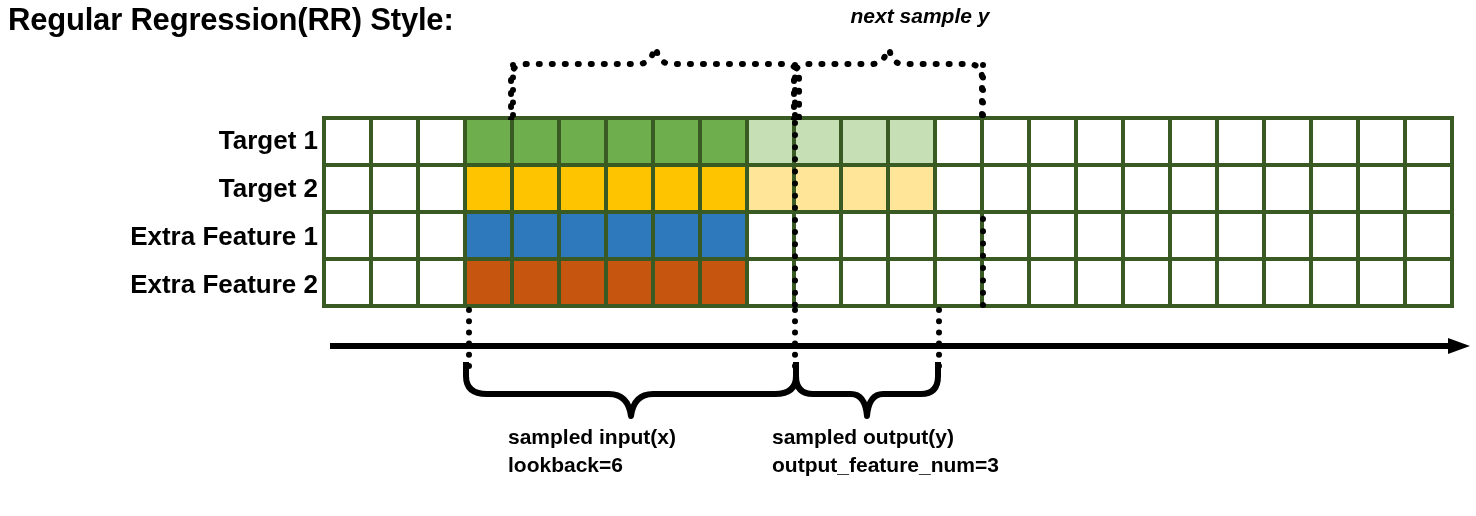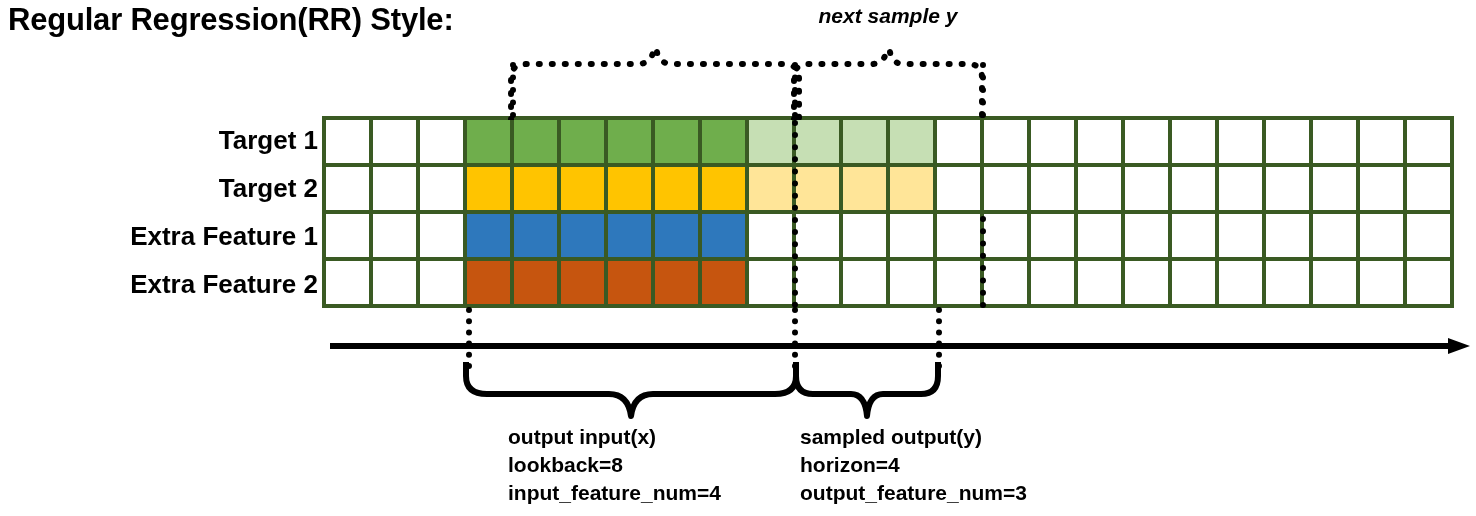--- a/index.html
+++ b/index.html
@@ -253,37 +253,35 @@
 
   <svg class="top-brace" style="left:505px; top:48px; width:300px; height:72px;" viewBox="0 0 300 72">
     <path d="M6,72 L6,30 Q6,16 22,16 L132,16 Q146,16 148,4
              M152,4 Q154,16 168,16 L278,16 Q294,16 294,30 L294,72" fill="none" stroke="#000" stroke-width="6" stroke-linecap="round" stroke-dasharray="1 12"></path>
   </svg>
 
   <svg class="top-brace" style="left:788px; top:48px; width:200px; height:72px;" viewBox="0 0 200 72">
     <path d="M6,72 L6,30 Q6,16 20,16 L84,16 Q96,16 98,4
              M102,4 Q104,16 116,16 L180,16 Q194,16 194,30 L194,72" fill="none" stroke="#000" stroke-width="6" stroke-linecap="round" stroke-dasharray="1 12"></path>
   </svg>
-  <div class="brace-label-top" style="left:788px; top:4px; width:200px;">next sample y</div>
+  <div class="brace-label-top" style="left:820px; top:4px; width:200px;">next sample y</div>
 
   <svg class="bot-brace" style="left:461px; top:362px; width:340px; height:58px;" viewBox="0 0 340 58">
     <path d="M5,0 L5,14 Q5,32 26,32 L148,32 Q167,32 170,54
              Q173,32 192,32 L314,32 Q335,32 335,14 L335,0" fill="none" stroke="#000" stroke-width="6" stroke-linecap="round" stroke-linejoin="round"></path>
   </svg>
 
   <svg class="bot-brace" style="left:791px; top:362px; width:152px; height:58px;" viewBox="0 0 152 58">
     <path d="M5,0 L5,14 Q5,32 22,32 L60,32 Q74,32 76,54
              Q78,32 92,32 L130,32 Q147,32 147,14 L147,0" fill="none" stroke="#000" stroke-width="6" stroke-linecap="round" stroke-linejoin="round"></path>
   </svg>
 
   <div class="annot" style="left:508px; top:423px;">
-    <div>output input(x)</div>
-    <div>lookback=8</div>
-    <div>input_feature_num=4</div>
+    <div>sampled input(x)</div>
+    <div>lookback=6</div>
   </div>
 
-  <div class="annot" style="left:800px; top:423px;">
+  <div class="annot" style="left:772px; top:423px;">
     <div>sampled output(y)</div>
-    <div>horizon=4</div>
     <div>output_feature_num=3</div>
   </div>
 
 </div>
 
 </body></html>

